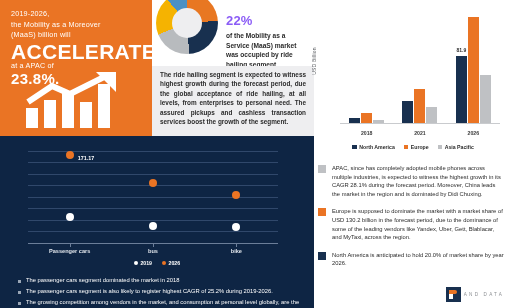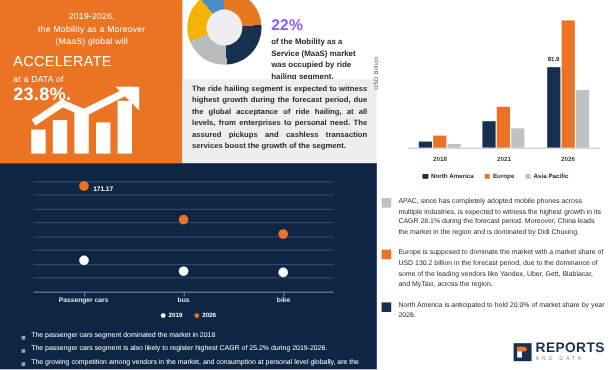--- a/index.html
+++ b/index.html
@@ -9,22 +9,22 @@
     background: #ffffff;
     overflow: hidden;
   }
   .page { position: relative; width: 512px; height: 308px; background:#ffffff; }
 
   
   .orange-panel {
     position: absolute; left: 0; top: 0; width: 152px; height: 136px;
     background: #ea7424; color: #ffffff; padding: 9px 10px 0 11px;
   }
-  .op-line1 { font-size: 7.2px; line-height: 10.5px; letter-spacing: .2px; text-align: center; }
-  .op-accel { font-size: 12px; font-weight: normal; letter-spacing: .3px; margin-top: 2px; line-height: 17px;}
+  .op-line1 { font-size: 7.2px; line-height: 10.5px; letter-spacing: .2px; }
+  .op-accel { font-size: 21px; font-weight: bold; letter-spacing: .3px; margin-top: 2px; line-height: 17px;}
   .op-cagr { font-size: 7.2px; margin-top: 1px; letter-spacing: .2px;}
   .op-pct { font-size: 15px; font-weight: bold; letter-spacing:.3px; line-height:17px; }
   .growth-icon { position:absolute; left: 22px; top: 72px; width: 112px; height: 58px; }
 
   
   .donut-wrap { position: absolute; left: 156px; top: -8px; width: 62px; height: 62px; }
   .donut { width: 62px; height: 62px; border-radius: 50%;
     background: conic-gradient(
       #e87722 0deg 86deg,
       #18304f 86deg 176deg,
@@ -105,23 +105,23 @@
   .logo-sub { font-size: 4.6px; color:#8c8f93; letter-spacing: 2.2px; margin-top:1px; }
 </style>
 </head>
 <body>
 
 <div class="page">
 
   <div class="orange-panel">
     <div class="op-line1">2019-2026,</div>
     <div class="op-line1">the Mobility as a Moreover</div>
-    <div class="op-line1">(MaaS) global will</div>
+    <div class="op-line1">(MaaS) billion will</div>
     <div class="op-accel">ACCELERATE</div>
-    <div class="op-cagr">at a DATA of</div>
+    <div class="op-cagr">at a APAC of</div>
     <div class="op-pct">23.8%.</div>
   </div>
   <svg class="growth-icon" viewBox="0 0 112 58">
     <rect x="4" y="36" width="12" height="20" fill="#fff"></rect>
     <rect x="22" y="28" width="12" height="28" fill="#fff"></rect>
     <rect x="40" y="20" width="12" height="36" fill="#fff"></rect>
     <rect x="58" y="30" width="12" height="26" fill="#fff"></rect>
     <rect x="76" y="12" width="12" height="44" fill="#fff"></rect>
     <path d="M6 30 L30 14 L48 22 L88 2" stroke="#fff" stroke-width="6" fill="none" stroke-linejoin="round"></path>
     <path d="M74 0 L94 0 L94 20 Z" fill="#fff"></path>
@@ -247,18 +247,17 @@
     </div>
     <div class="rb">
       <span class="rb-marker" style="background:#18304f"></span>
       <span class="rb-text">North America is anticipated to hold 20.0% of market share by year 2026.</span>
     </div>
   </div>
 
   <div class="logo">
     <span class="logo-mark"></span>
     <span class="logo-text">
-      <span class="logo-main" style="display:block">REPORTS</span>
       <span class="logo-sub" style="display:block">AND DATA</span>
     </span>
   </div>
 
 </div>
 
 </body></html>

